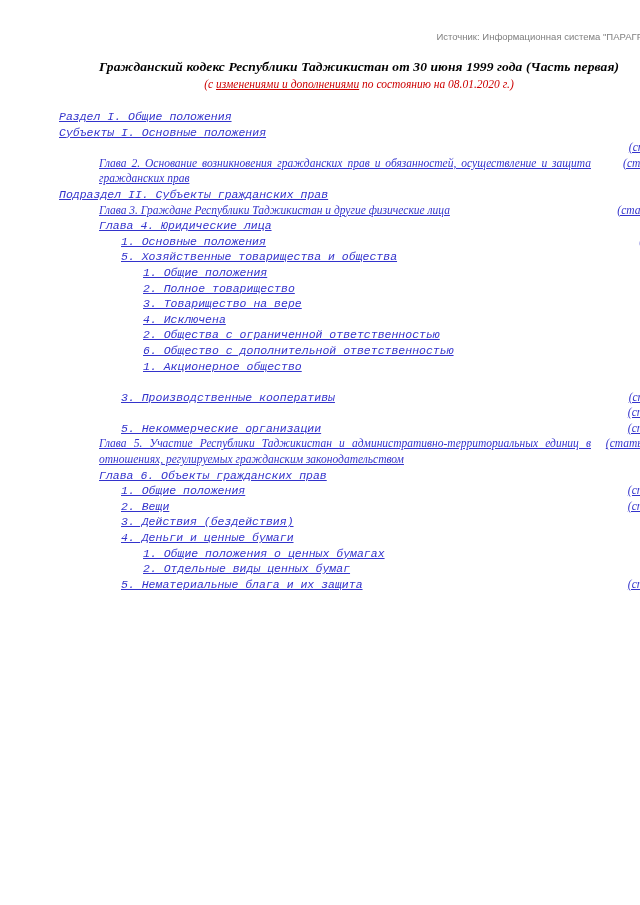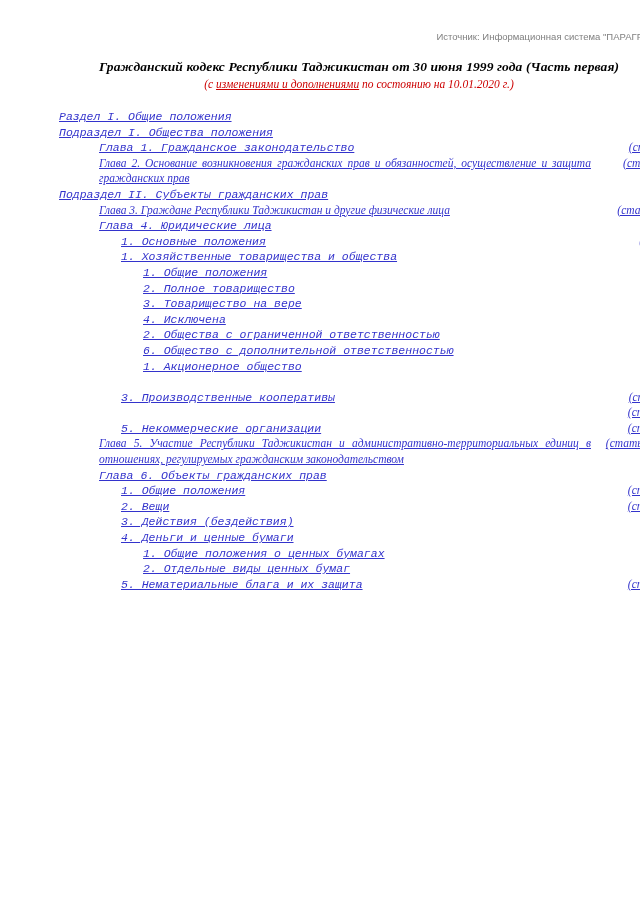--- a/index.html
+++ b/index.html
@@ -144,34 +144,33 @@
 <body>
 
 <div class="page">
 
   <div class="doc-header">
     <div class="source-line">Источник: Информационная система "ПАРАГРАФ"</div>
   </div>
 
   <div class="title-block">
     <div class="doc-title">Гражданский кодекс Республики Таджикистан от 30 июня 1999 года (Часть первая)</div>
-    <div class="doc-subtitle"><span>(с </span><a class="amend-link" href="#">изменениями и дополнениями</a><span> по состоянию на 10.01.2020 г.)</span></div>
+    <div class="doc-subtitle"><span>(с </span><a class="amend-link" href="#">изменениями и дополнениями</a><span> по состоянию на 08.01.2020 г.)</span></div>
   </div>
 
   <div class="toc" id="toc-container">
       <div class="toc-row nowrap lvl-0">
         <a class="toc-label" href="#">Раздел I. Общие положения</a>
         <a class="toc-articles empty" href="#"></a>
       </div>
       <div class="toc-row nowrap lvl-0">
-        <a class="toc-label" href="#">Подраздел I. Общества положения</a>
+        <a class="toc-label" href="#">Субъекты I. Основные положения</a>
         <a class="toc-articles empty" href="#"></a>
       </div>
       <div class="toc-row nowrap lvl-1">
-        <a class="toc-label" href="#">Глава 1. Гражданское законодательство </a>
         <a class="toc-articles" href="#">(статьи 1 - 7)</a>
       </div>
       <div class="toc-row overflow lvl-1">
         <a class="toc-label" href="#">Глава 2. Основание возникновения гражданских прав и обязанностей, осуществление и защита гражданских прав</a>
         <a class="toc-articles" href="#">(статьи 8 - 16)</a>
       </div>
       <div class="toc-row nowrap lvl-0">
         <a class="toc-label" href="#">Подраздел II. Субъекты гражданских прав</a>
         <a class="toc-articles empty" href="#"></a>
       </div>
@@ -181,21 +180,21 @@
       </div>
       <div class="toc-row nowrap lvl-1">
         <a class="toc-label" href="#">Глава 4. Юридические лица</a>
         <a class="toc-articles empty" href="#"></a>
       </div>
       <div class="toc-row nowrap lvl-2">
         <a class="toc-label" href="#">1. Основные положения</a>
         <a class="toc-articles" href="#">(статьи 48 - 68)</a>
       </div>
       <div class="toc-row nowrap lvl-2">
-        <a class="toc-label" href="#">1. Хозяйственные товарищества и общества</a>
+        <a class="toc-label" href="#">5. Хозяйственные товарищества и общества</a>
         <a class="toc-articles empty" href="#"></a>
       </div>
       <div class="toc-row nowrap lvl-3">
         <a class="toc-label" href="#">1. Общие положения</a>
         <a class="toc-articles" href="#">(статьи 69 - 71)</a>
       </div>
       <div class="toc-row nowrap lvl-3">
         <a class="toc-label" href="#">2. Полное товарищество</a>
         <a class="toc-articles" href="#">(статьи 72 - 86)</a>
       </div>

